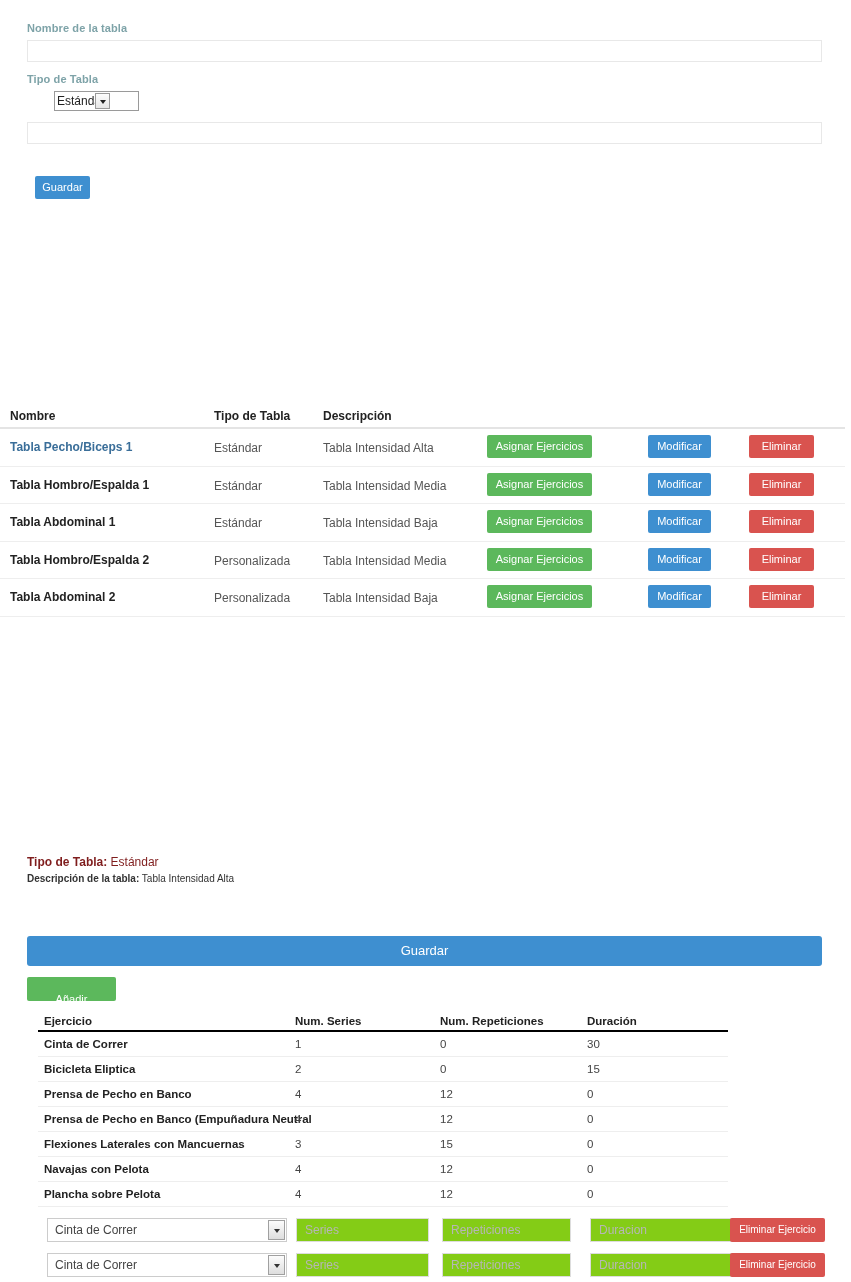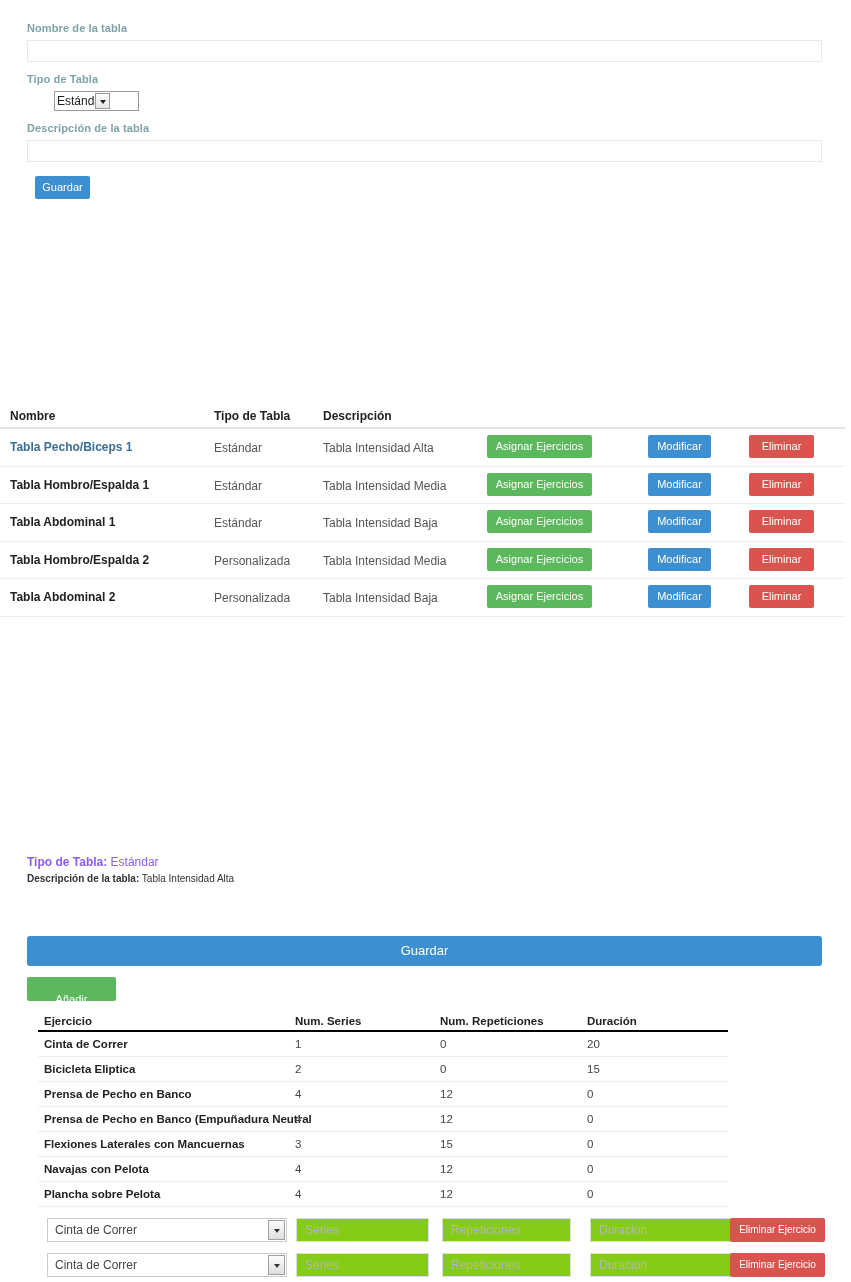--- a/index.html
+++ b/index.html
@@ -191,21 +191,21 @@
     margin: 0 0 4px 27px;
     font-size: 17px;
     font-weight: normal;
     color: #222;
   }
   .detail h2 .k { font-weight: bold; }
   .detail h4 {
     margin: 0 0 4px 27px;
     font-size: 12px;
     font-weight: normal;
-    color: #8b5cf6;
+    color: #7f1d1d;
   }
   .detail h4 .k { font-weight: bold; }
   .detail h6 {
     margin: 0 0 0 27px;
     font-size: 10px;
     font-weight: normal;
     color: #333;
   }
   .detail h6 .k { font-weight: bold; }
 
@@ -354,21 +354,20 @@
   <label class="form-label">Tipo de Tabla</label>
   <div class="select-wrap">
     <select class="native-select">
       <option>Estándar</option>
     </select>
     <span class="arrow-btn"></span>
   </div>
 
   <div class="spacer-10"></div>
 
-  <label class="form-label">Descripción de la tabla</label>
   <input class="text-input" type="text" value="" style="">
 </div>
 
 <button class="btn btn-primary save-top">Guardar</button>
 
 <div class="tables-list">
   <div class="tl-row tl-head">
     <span class="c-name">Nombre</span>
     <span class="c-type">Tipo de Tabla</span>
     <span class="c-desc">Descripción</span>
@@ -438,21 +437,21 @@
     <span class="ex-c1">Ejercicio</span>
     <span class="ex-c2">Num. Series</span>
     <span class="ex-c3">Num. Repeticiones</span>
     <span class="ex-c4">Duración</span>
   </div>
 
   <div class="ex-row">
     <span class="ex-c1">Cinta de Correr</span>
     <span class="ex-c2">1</span>
     <span class="ex-c3">0</span>
-    <span class="ex-c4">20</span>
+    <span class="ex-c4">30</span>
   </div>
   <div class="ex-row">
     <span class="ex-c1">Bicicleta Eliptica</span>
     <span class="ex-c2">2</span>
     <span class="ex-c3">0</span>
     <span class="ex-c4">15</span>
   </div>
   <div class="ex-row">
     <span class="ex-c1">Prensa de Pecho en Banco</span>
     <span class="ex-c2">4</span>

